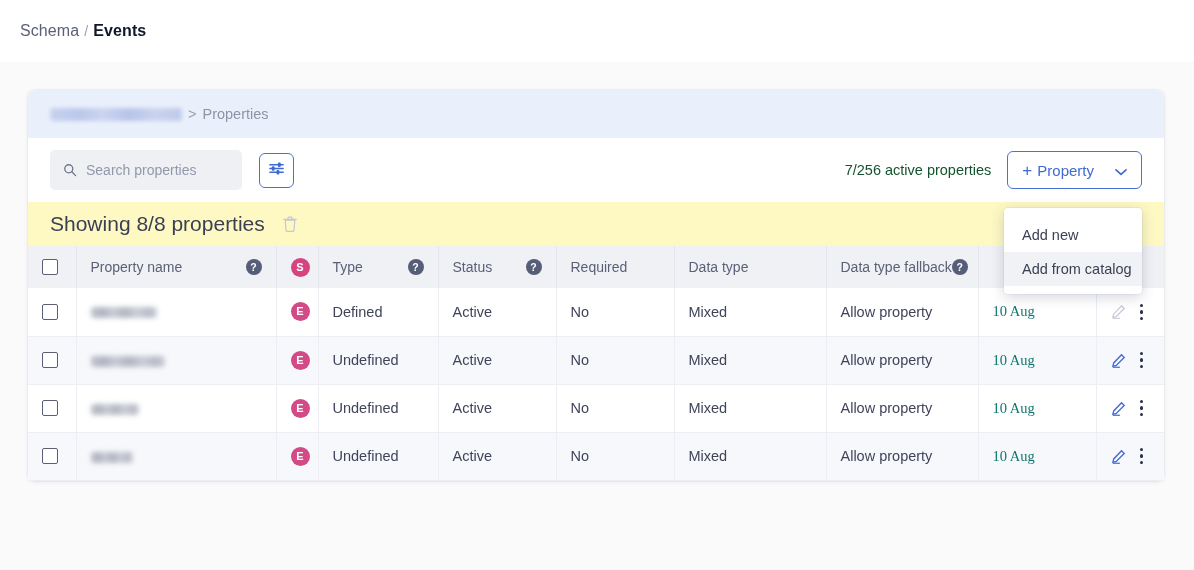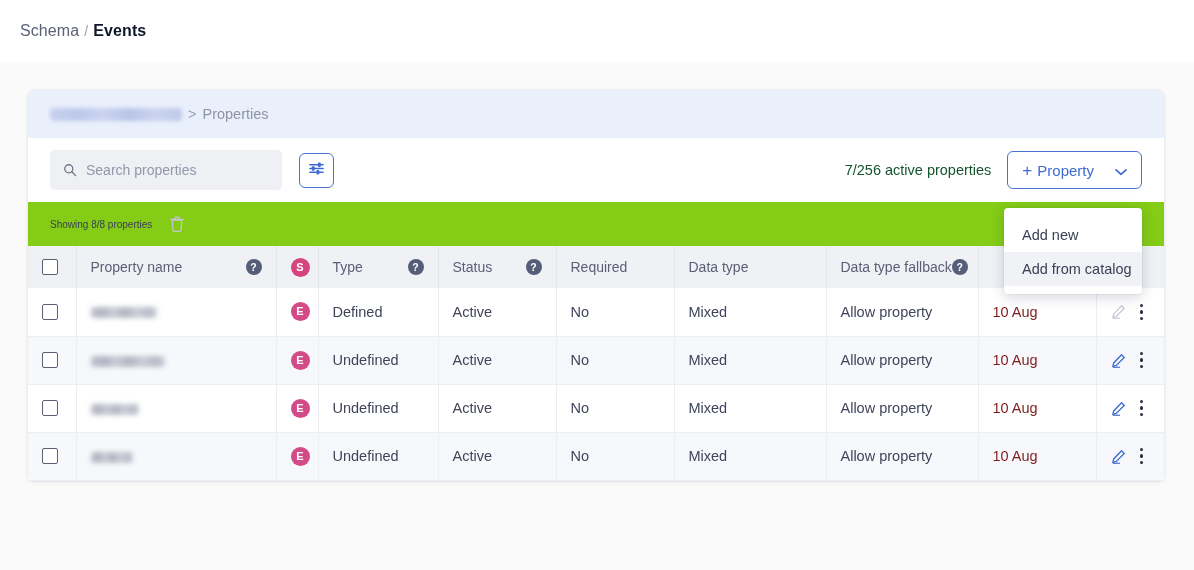--- a/index.html
+++ b/index.html
@@ -58,21 +58,21 @@
     margin-right: 4px;
   }
   .card-crumb .arrow { margin: 0 6px 0 2px; color: #9aa0b4; }
 
   
   .toolbar {
     display: flex; align-items: center; height: 64px; padding: 0 22px;
     background: #fff; position: relative;
   }
   .search-wrap {
-    position: relative; width: 232px; height: 40px;
+    position: relative; width: 192px; height: 40px;
     background: #eef0f4; border-radius: 5px; display: flex; align-items: center;
     padding-left: 36px;
   }
   .search-wrap .mag {
     position: absolute; left: 13px; top: 50%; transform: translateY(-50%);
     width: 14px; height: 14px;
   }
   .search-input {
     border: none; outline: none; background: transparent; width: 180px;
     font-size: 14px; color: #3a3f54; font-family: "Liberation Sans", sans-serif;
@@ -103,21 +103,21 @@
   }
   .dd-item {
     padding: 9px 18px; font-size: 14.5px; color: #3a3f54; cursor: pointer;
     white-space: nowrap;
   }
   .dd-item.hover { background: #f1f2f6; }
 
   
   .showing-row {
     display: flex; align-items: center; height: 44px; padding: 0 22px;
-    background: #84cc16; font-size: 10px; color: #3a3f54;
+    background: #fef9c3; font-size: 21px; color: #3a3f54;
   }
   .trash-btn { margin-left: 18px; cursor: pointer; display: flex; }
 
   
   table { border-collapse: collapse; width: 100%; table-layout: fixed; }
   thead th {
     background: #f0f1f5; height: 42px; font-size: 14px; color: #5b6077;
     font-weight: normal; text-align: left; padding: 0 14px;
     border-right: 1px solid #e4e6ee; white-space: nowrap;
   }
@@ -157,21 +157,21 @@
   .help {
     width: 16px; height: 16px; border-radius: 50%; background: #565d78;
     color: #fff; font-size: 10.5px; font-weight: bold; display: flex;
     align-items: center; justify-content: center; flex: 0 0 auto;
   }
   .name-blur {
     display: inline-block; height: 11px; border-radius: 3px;
     background: linear-gradient(90deg,#b9bcc7 0%,#a9adbb 18%,#c3c6d0 33%,#aaaeba 52%,#c6c9d3 70%,#b0b4c1 88%,#c9ccd5 100%);
     filter: blur(2.6px); opacity: .9; vertical-align: middle;
   }
-  .date-cell { color: #7f1d1d; overflow: hidden; text-overflow: clip; }
+  .date-cell { color: #0f766e; overflow: hidden; text-overflow: clip; font-family: Liberation Serif, serif; }
   .actions { display: flex; align-items: center; gap: 14px; }
   .pencil { cursor: pointer; display: flex; }
   .kebab {
     width: 4px; cursor: pointer; display: flex; flex-direction: column;
     align-items: center; gap: 3px;
   }
   .kebab span { width: 3.5px; height: 3.5px; border-radius: 50%; background: #2b3047; display: block; }
 
   .hdr-fall-inner { display: flex; align-items: center; justify-content: space-between; }
 </style>

